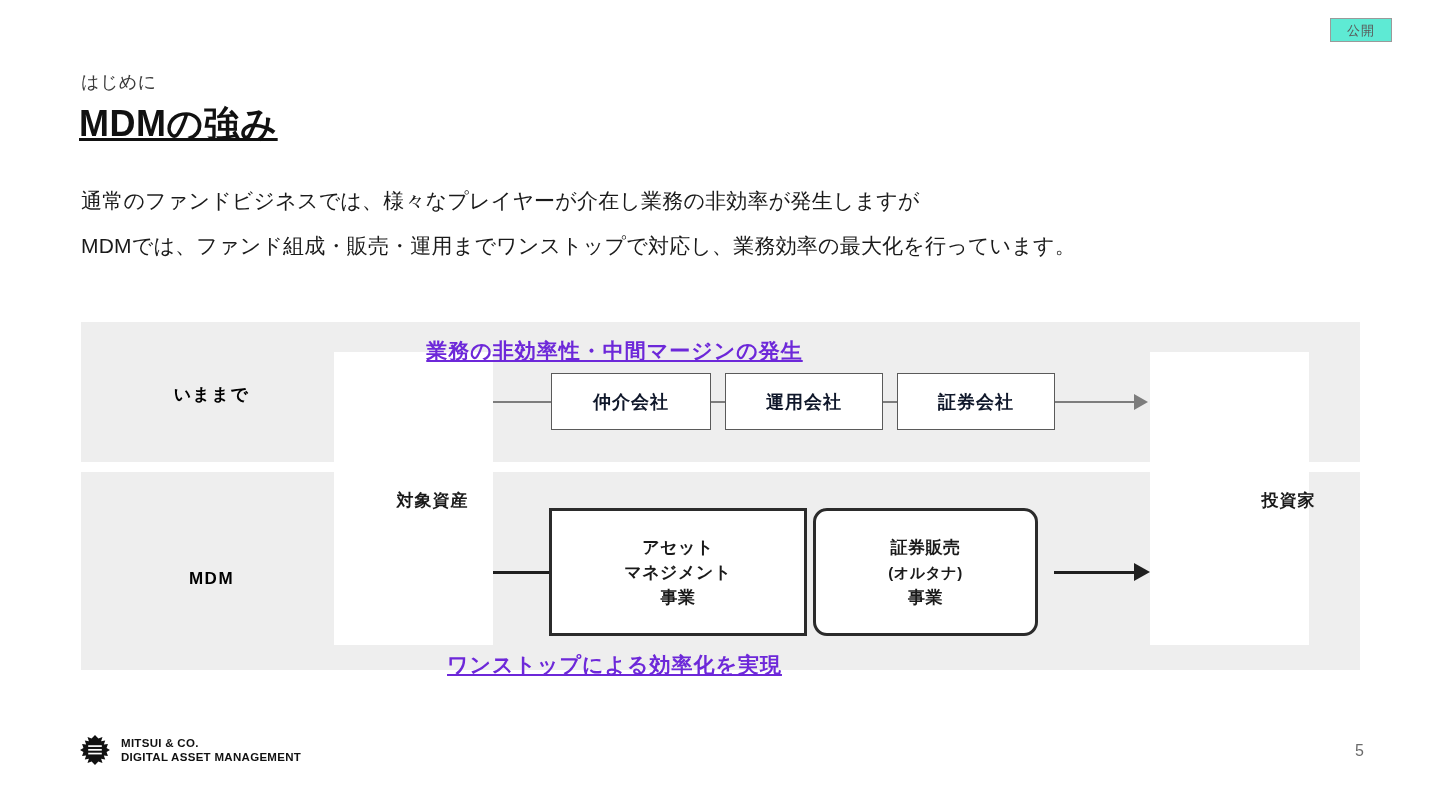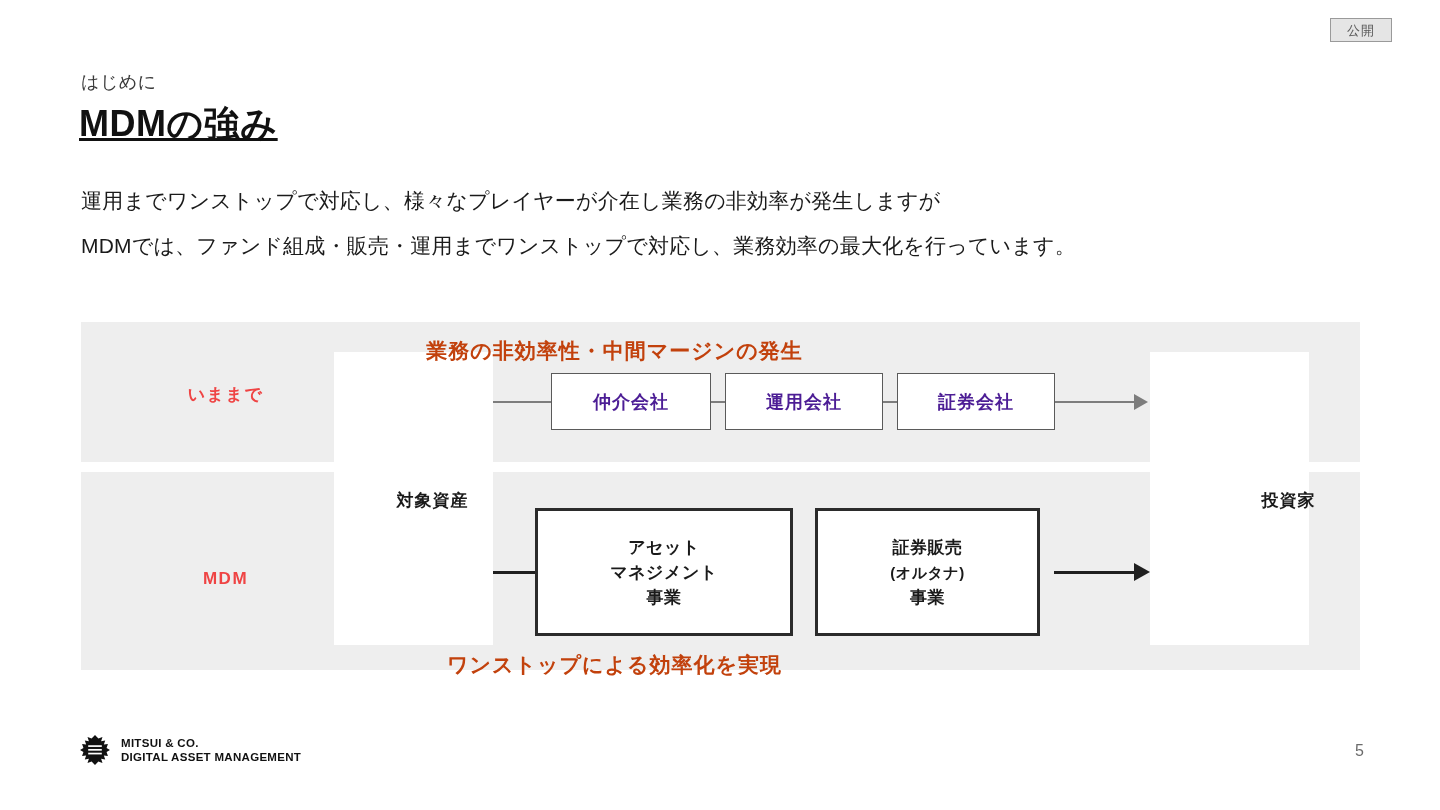--- a/index.html
+++ b/index.html
@@ -26,21 +26,21 @@
     right: 48px;
     top: 18px;
     width: 62px;
     height: 24px;
     border: 1px solid #9a9a9a;
     color: #595959;
     font-size: 13px;
     line-height: 24px;
     text-align: center;
     letter-spacing: 1px;
-    background: #e5e5e5;
+    background: #5eead4;
     box-sizing: border-box;
   }
 
   
   .eyebrow {
     position: absolute;
     left: 81px;
     top: 70px;
     font-size: 18px;
     color: #3a3a3a;
@@ -107,57 +107,58 @@
     margin-left: 19px;
   }
   .col-label-asset    { left: 253px; width: 159px; top: 167px; }
   .col-label-investor { left: 1109px; width: 159px; top: 167px; }
 
   
   .row-label {
     position: absolute;
     font-size: 17px;
     font-weight: bold;
-    color: #ef4444;
+    color: #000000;
     text-align: center;
     letter-spacing: 1.5px;
     width: 253px;
-    left: 18px;
+    left: 4px;
   }
   .row-label-now { top: 61px; }
   .row-label-mdm { top: 247px; }
 
   
   .flow-caption {
     position: absolute;
     width: 1067px;
     left: 0;
     text-align: center;
     font-size: 21px;
     font-weight: bold;
-    color: #c2410c;
+    color: #6d28d9;
     letter-spacing: 1px;
+    text-decoration: underline;
   }
   .flow-caption-top    { top: 15px; }
   .flow-caption-bottom { top: 329px; }
 
   
   .obox {
     position: absolute;
     top: 51px;
     height: 57px;
     background: #ffffff;
     border: 1.5px solid #5a5a5a;
     box-sizing: border-box;
     display: flex;
     align-items: center;
     justify-content: center;
     font-size: 18px;
     font-weight: bold;
-    color: #4c1d95;
+    color: #0f172a;
     letter-spacing: 1px;
   }
   .obox-1 { left: 470px; width: 160px; }
   .obox-2 { left: 644px; width: 158px; }
   .obox-3 { left: 816px; width: 158px; }
 
   
   .oline {
     position: absolute;
     top: 79px;
@@ -174,43 +175,42 @@
     left: 1053px;
     width: 0; height: 0;
     border-left: 14px solid #7d7d7d;
     border-top: 8px solid transparent;
     border-bottom: 8px solid transparent;
   }
 
   
   .mdm-wrap {
     position: absolute;
-    left: 454px;
+    left: 468px;
     top: 186px;
     width: 506px;
     height: 128px;
     display: flex;
-    gap: 16px;
   }
   .mbox {
     background: #ffffff;
     border: 3px solid #2b2b2b;
     box-sizing: border-box;
     display: flex;
     flex-direction: column;
     align-items: center;
     justify-content: center;
     font-size: 17px;
     font-weight: bold;
     color: #1a1a1a;
     line-height: 25px;
     letter-spacing: 0.5px;
   }
   .mbox-left  { width: 258px; }
-  .mbox-right { width: 225px; margin-left: 6px; }
+  .mbox-right { width: 225px; margin-left: 6px; border-radius: 14px; }
   .mbox .sub { font-size: 15px; }
 
   
   .mline {
     position: absolute;
     top: 249px;
     height: 2.5px;
     background: #1f1f1f;
   }
   .mline-a { left: 412px; width: 58px; }
@@ -254,21 +254,21 @@
 <body>
 
 <div id="slide">
 
   <div class="badge">公開</div>
 
   <div class="eyebrow">はじめに</div>
   <div class="title">MDMの強み</div>
 
   <div class="lead">
-    <div>運用までワンストップで対応し、様々なプレイヤーが介在し業務の非効率が発生しますが</div>
+    <div>通常のファンドビジネスでは、様々なプレイヤーが介在し業務の非効率が発生しますが</div>
     <div>MDMでは、ファンド組成・販売・運用までワンストップで対応し、業務効率の最大化を行っています。</div>
   </div>
 
   <div id="diagram">
 
     <div class="band band-top"></div>
     <div class="band band-bottom"></div>
 
     <div class="col-white col-asset"></div>
     <div class="col-white col-investor"></div>

